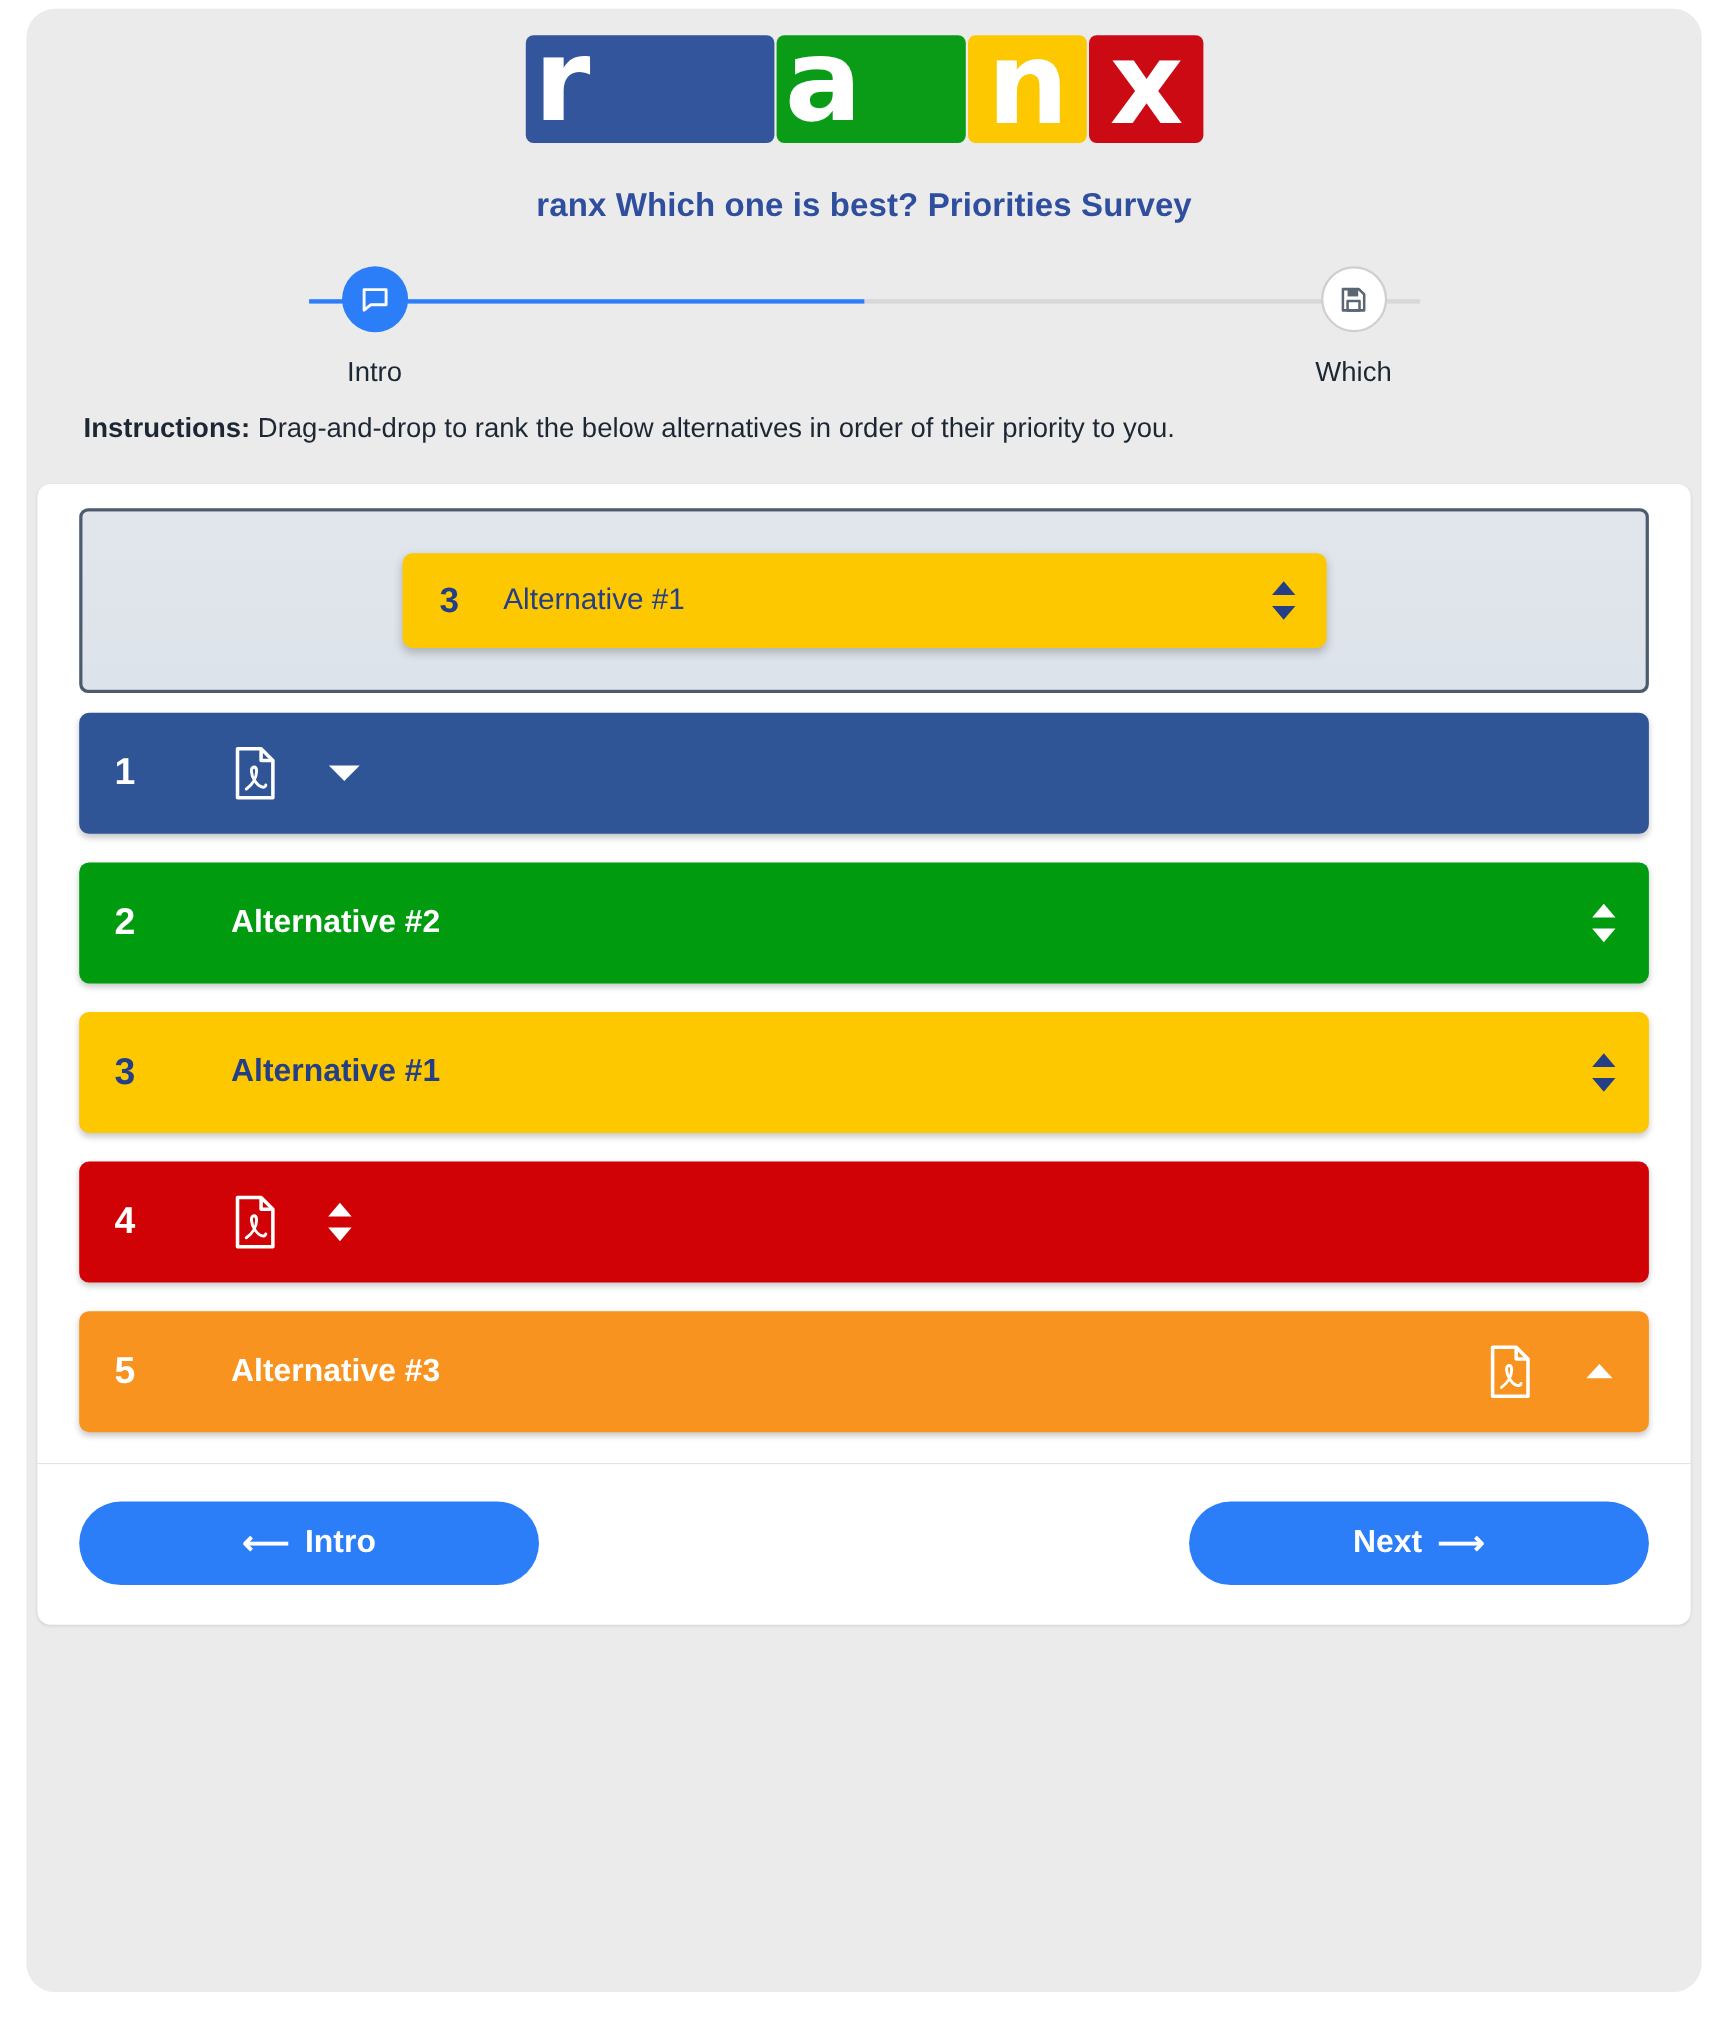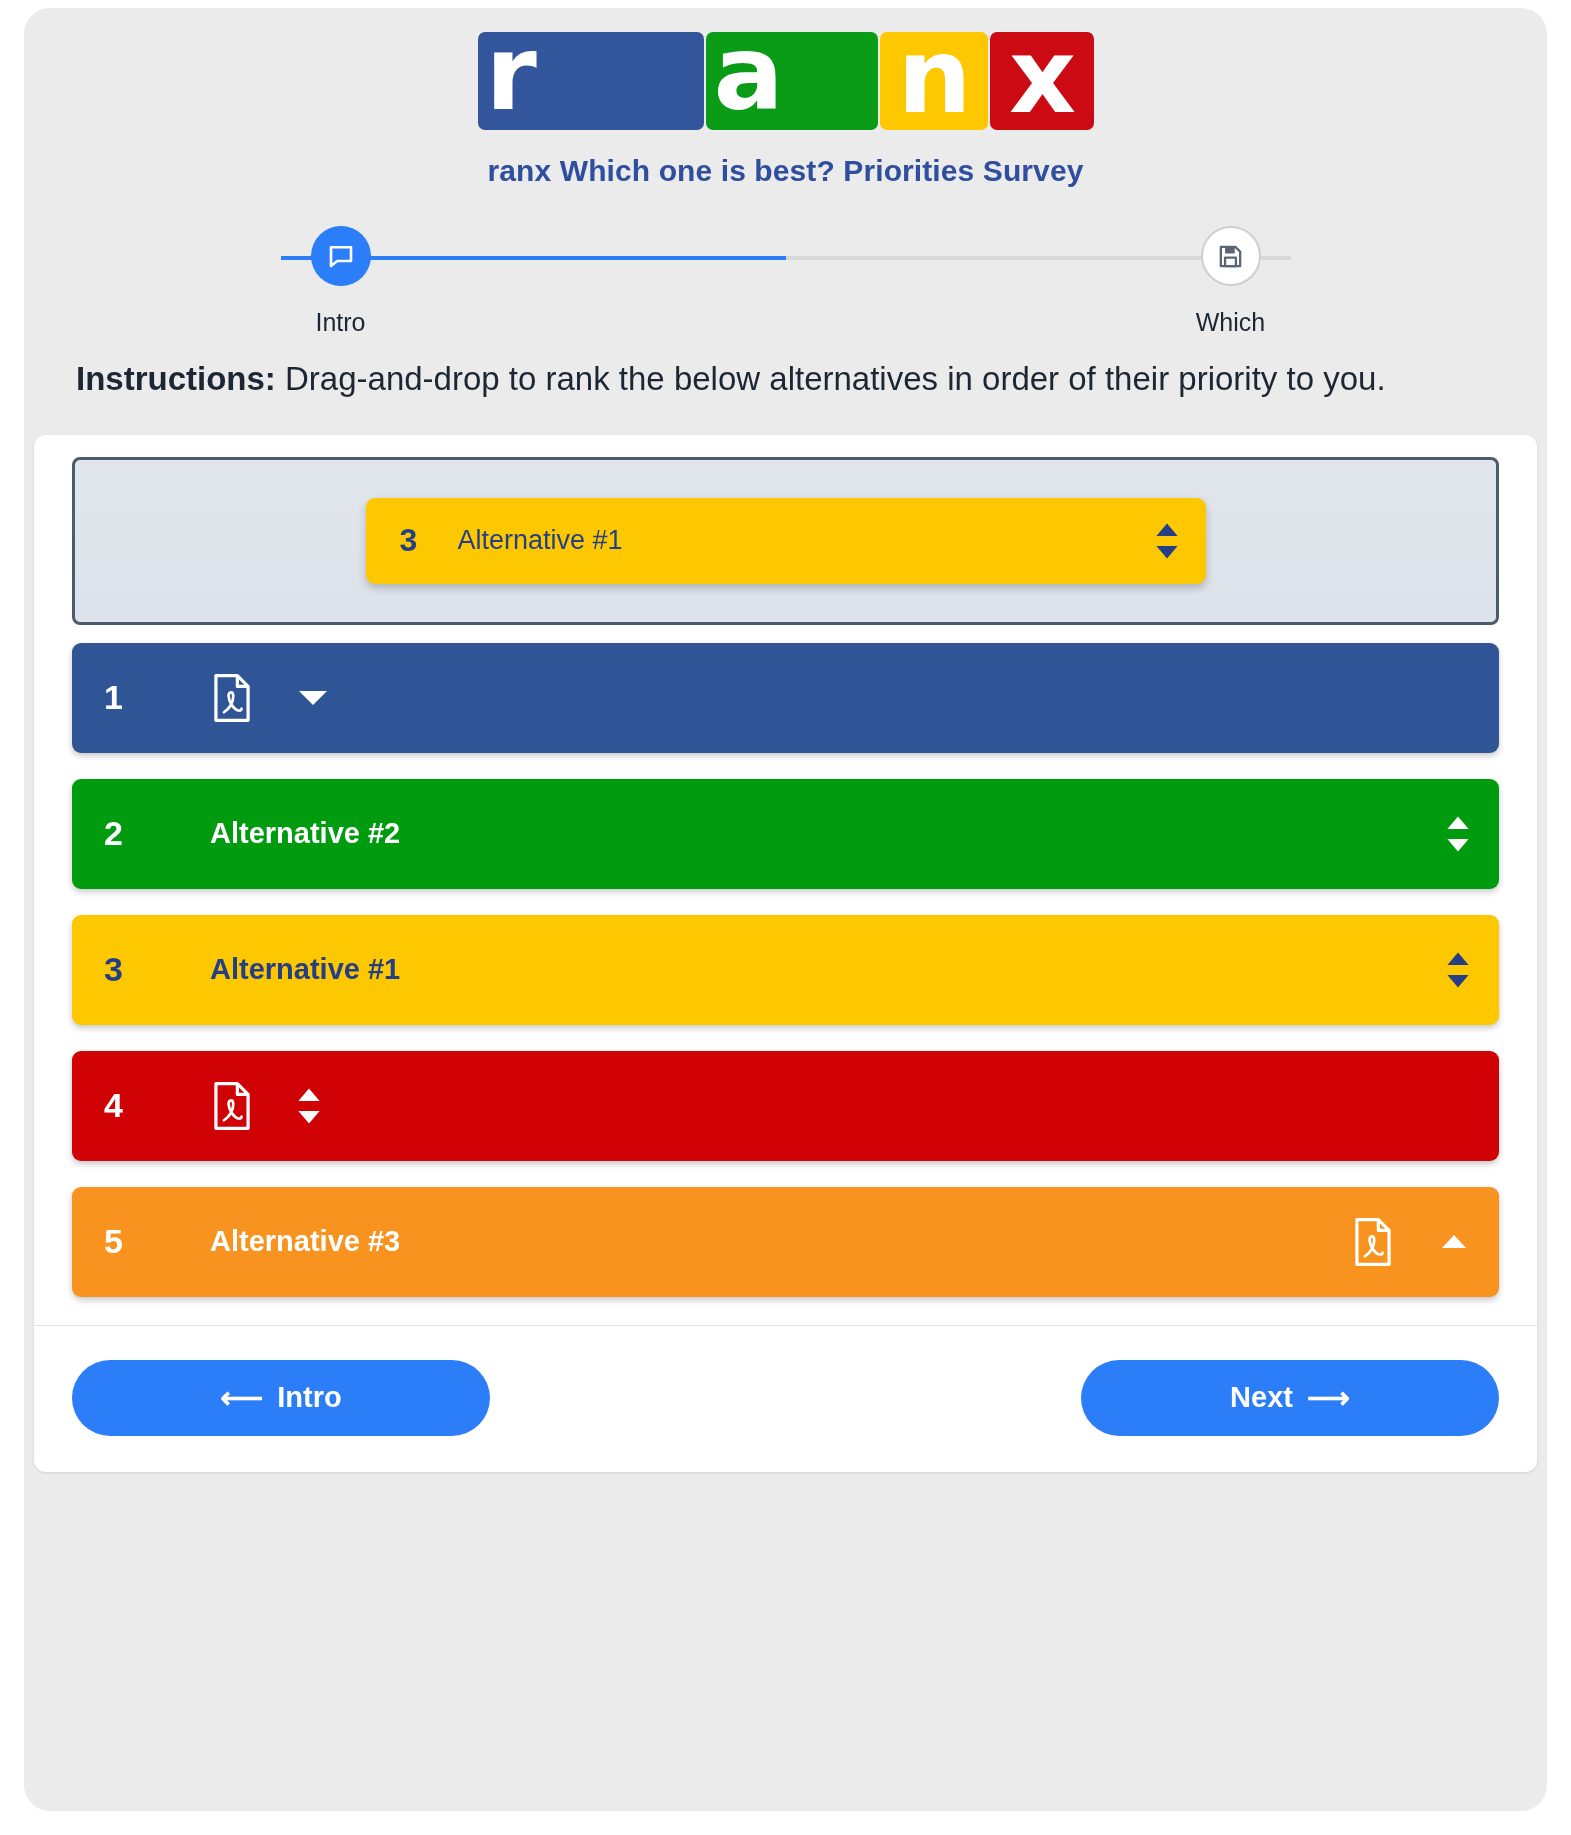--- a/index.html
+++ b/index.html
@@ -46,21 +46,21 @@
   .tile-a { background: #0b9c17; width: 172px; justify-content: flex-start; }
   .tile-n { background: #fdc800; width: 108px; justify-content: center; padding: 0; }
   .tile-x { background: #cc0a14; width: 104px; justify-content: center; padding: 0; }
 
   
   .survey-title {
     text-align: center;
     color: #2f4e9e;
     font-weight: 700;
     font-size: 30px;
-    margin-top: 24px;
+    margin-top: 40px;
     letter-spacing: 0.1px;
   }
 
   
   .stepper {
     margin: 38px auto 0 auto;
     width: 1130px;
     position: relative;
     height: 116px;
   }
@@ -93,21 +93,21 @@
   .node-label {
     margin-top: 22px;
     font-size: 25px;
     color: #1d2733;
   }
   .node-label.active { font-weight: 700; }
 
   
   .instructions {
     margin: 14px 52px 0 52px;
-    font-size: 33px;
+    font-size: 25px;
     color: #1d2733;
     line-height: 1.42;
   }
   .instructions b { font-weight: 700; }
 
   
   .card {
     margin: 32px 10px 0 10px;
     background: #ffffff;
     border-radius: 12px;

